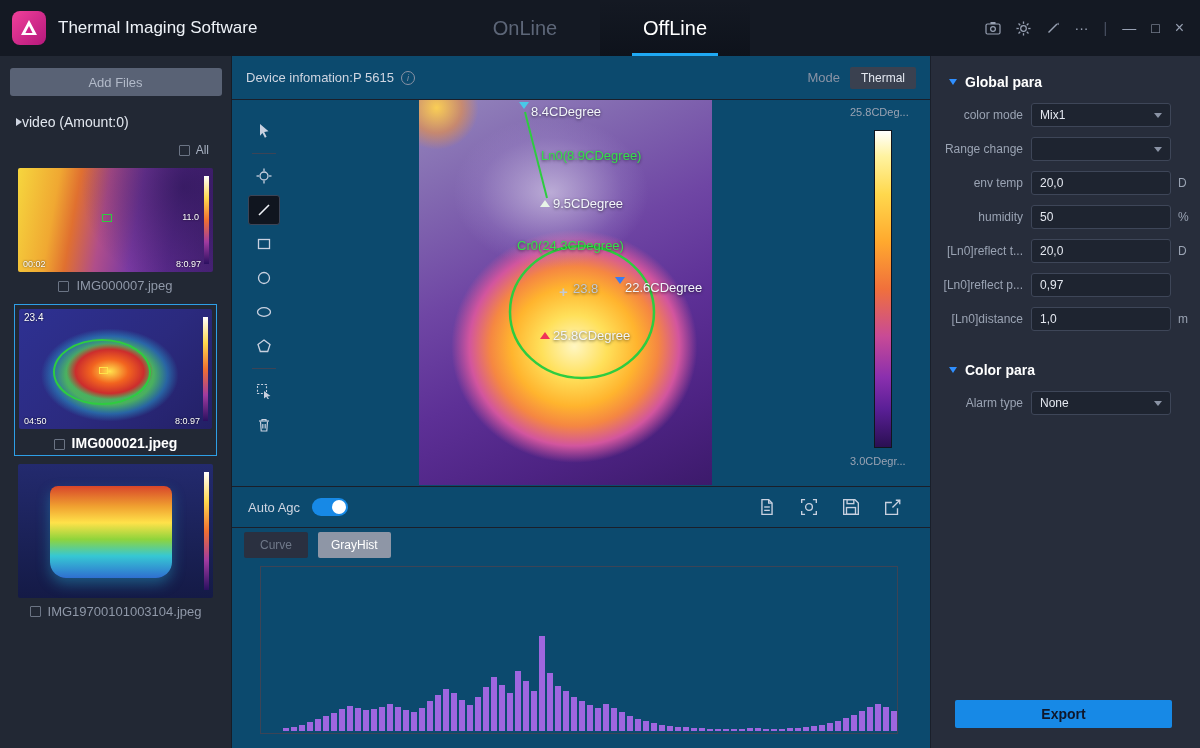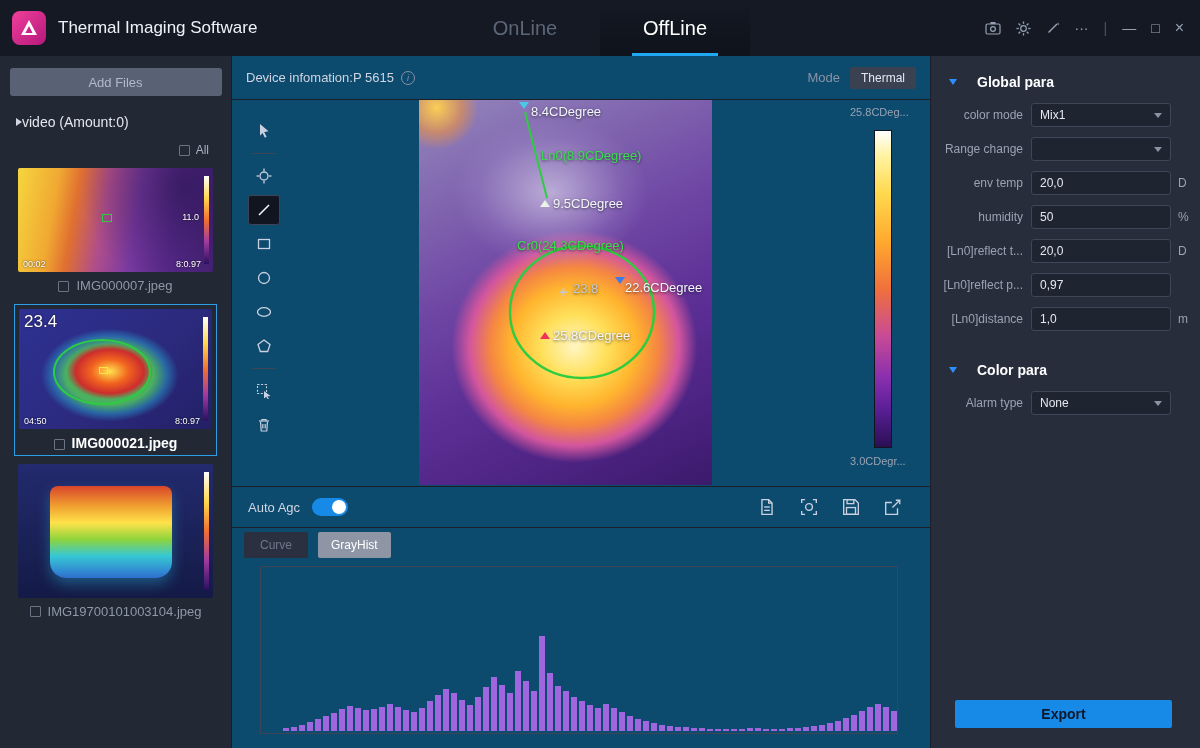--- a/index.html
+++ b/index.html
@@ -103,21 +103,21 @@
   .htab{min-width:64px;text-align:center;font-size:12px;padding:6px 13px;border-radius:2px;cursor:pointer}
   .htab.inactive{color:#6f7889;background:#2a3040}
   .htab.active{color:#fff;background:#8e96a6}
 
   .hist-wrap{flex:1;padding:4px 32px 14px 28px;min-height:0}
   .hist-box{border:1px solid #3c4456;height:100%;display:flex;align-items:flex-end;gap:2px;padding:0 6px 2px 22px;overflow:hidden}
   .hbar{width:6px;flex:0 0 6px}
 
   
   .rightpanel{width:270px;flex:0 0 270px;border-left:1px solid #1a1f2a;background:#272d3b;position:relative;padding-top:6px}
-  .sec-header{display:flex;align-items:center;gap:20px;padding:12px 0 8px 18px}
+  .sec-header{display:flex;align-items:center;gap:8px;padding:12px 0 8px 18px}
   .sec-arrow{width:0;height:0;border-left:4px solid transparent;border-right:4px solid transparent;border-top:6px solid #2f8fff;cursor:pointer}
   .sec-title{color:#fff;font-weight:bold;font-size:14px}
   .field-row{display:flex;align-items:center;height:34px;padding-left:4px}
   .f-label{width:96px;text-align:right;color:#9aa3b3;font-size:12px;padding-right:8px;white-space:nowrap;overflow:hidden;flex:0 0 96px}
   .f-control{width:140px;height:24px;background:#1e2430;border:1px solid #3e4658;border-radius:3px;color:#e4e8f0;
       font-size:12px;display:flex;align-items:center;padding:0 8px;position:relative;cursor:pointer;flex:0 0 140px}
   .f-control .chev{position:absolute;right:8px;width:0;height:0;border-left:4px solid transparent;border-right:4px solid transparent;border-top:5px solid #8a93a5}
   .f-input{width:140px;height:24px;background:#1e2430;border:1px solid #3e4658;border-radius:3px;color:#e4e8f0;
       font-size:12px;padding:0 8px;font-family:inherit;flex:0 0 140px;outline:none}
   .f-unit{color:#9aa3b3;font-size:12px;padding-left:7px}
@@ -200,21 +200,21 @@
         <div class="caption">
           <span class="cb"></span>
           <span class="txt">IMG000007.jpeg</span>
         </div>
       </div>
 
       <div class="thumb-card selected">
         <div class="thumb t2">
           <span class="ring2"></span>
           <span class="spot2"></span>
-          <span class="ov" style="left:5px;top:3px;font-size:17px">23.4</span>
+          <span class="ov" style="left:5px;top:3px;font-size:10px">23.4</span>
           <span class="ov" style="left:5px;bottom:3px">04:50</span>
           <span class="ov" style="right:12px;bottom:3px">8:0.97</span>
           <span class="mini-scale"></span>
         </div>
         <div class="caption">
           <span class="cb"></span>
           <span class="txt">IMG000021.jpeg</span>
         </div>
       </div>
 

